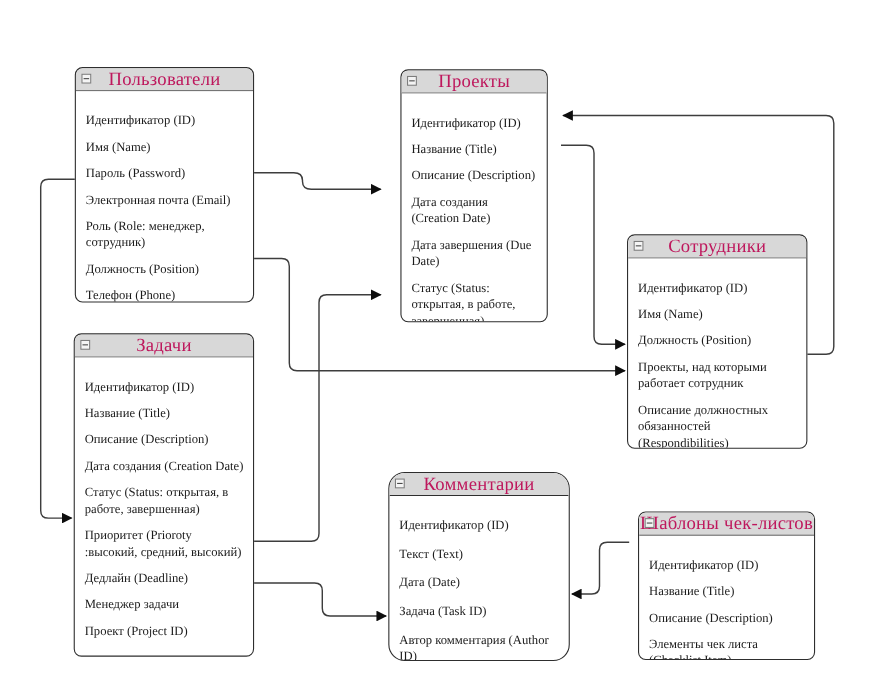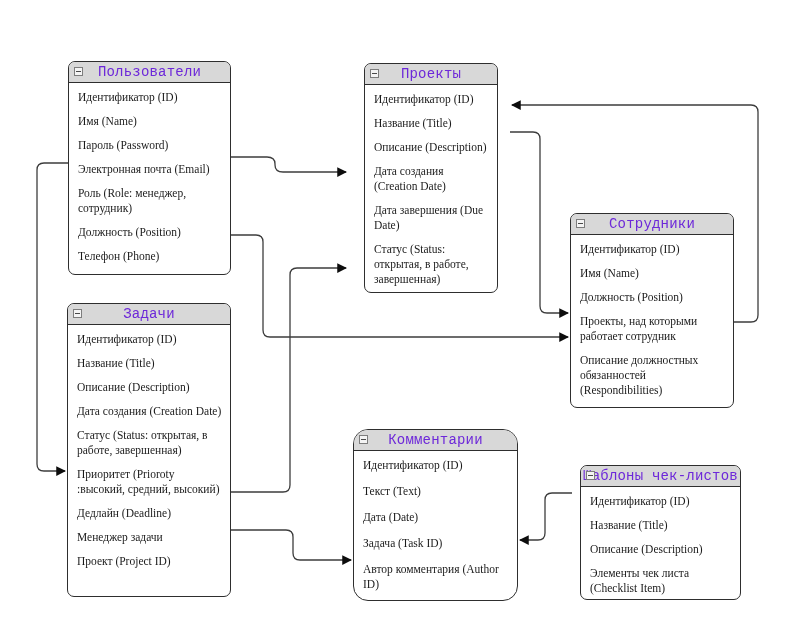--- a/index.html
+++ b/index.html
@@ -29,45 +29,44 @@
     position: relative;
     height: 20px;
     background: #d8d8d8;
     border-bottom: 1.1px solid #2e2e2e;
     border-radius: 6px 6px 0 0;
     display: flex;
     align-items: center;
     justify-content: center;
   }
   .etitle {
-    font-size: 14px;
-    color: #6d28d9;
+    font-size: 17px;
+    color: #be185d;
     letter-spacing: 0.2px;
-    font-family: Liberation Mono, monospace;
   }
   .collapse {
     position: absolute;
     left: 5px;
     top: 5px;
     width: 9px;
     height: 9px;
     background: #f4f4f4;
     border: 1px solid #7d7d7d;
     box-sizing: border-box;
     display: flex;
     align-items: center;
     justify-content: center;
   }
   .collapse .minus {
     width: 5px;
     height: 1px;
     background: #4a4a4a;
   }
   .ebody {
-    padding: 7px 8px 4px 9px;
+    padding: 20px 8px 4px 9px;
   }
   .field {
     font-size: 11.5px;
     line-height: 15px;
     color: #1b1b1b;
     margin-bottom: 9px;
   }
   .field:last-child { margin-bottom: 0; }
   .entity-comments .field { margin-bottom: 11px; }
   .wire {

